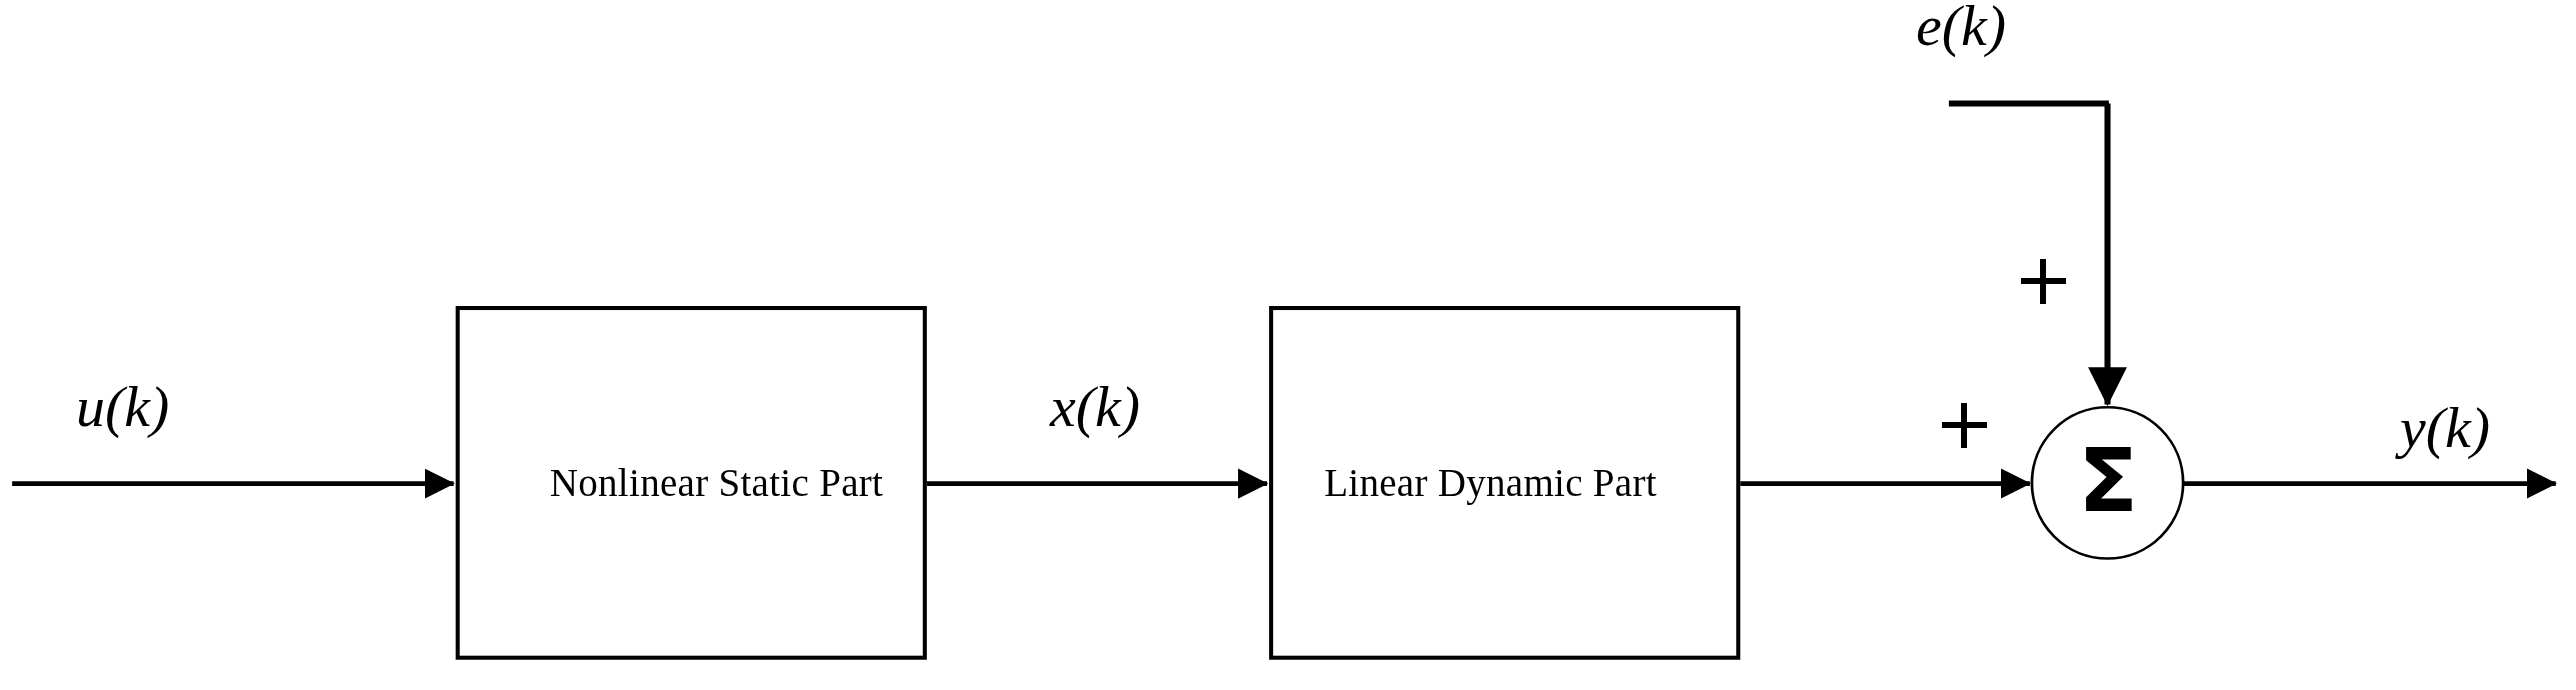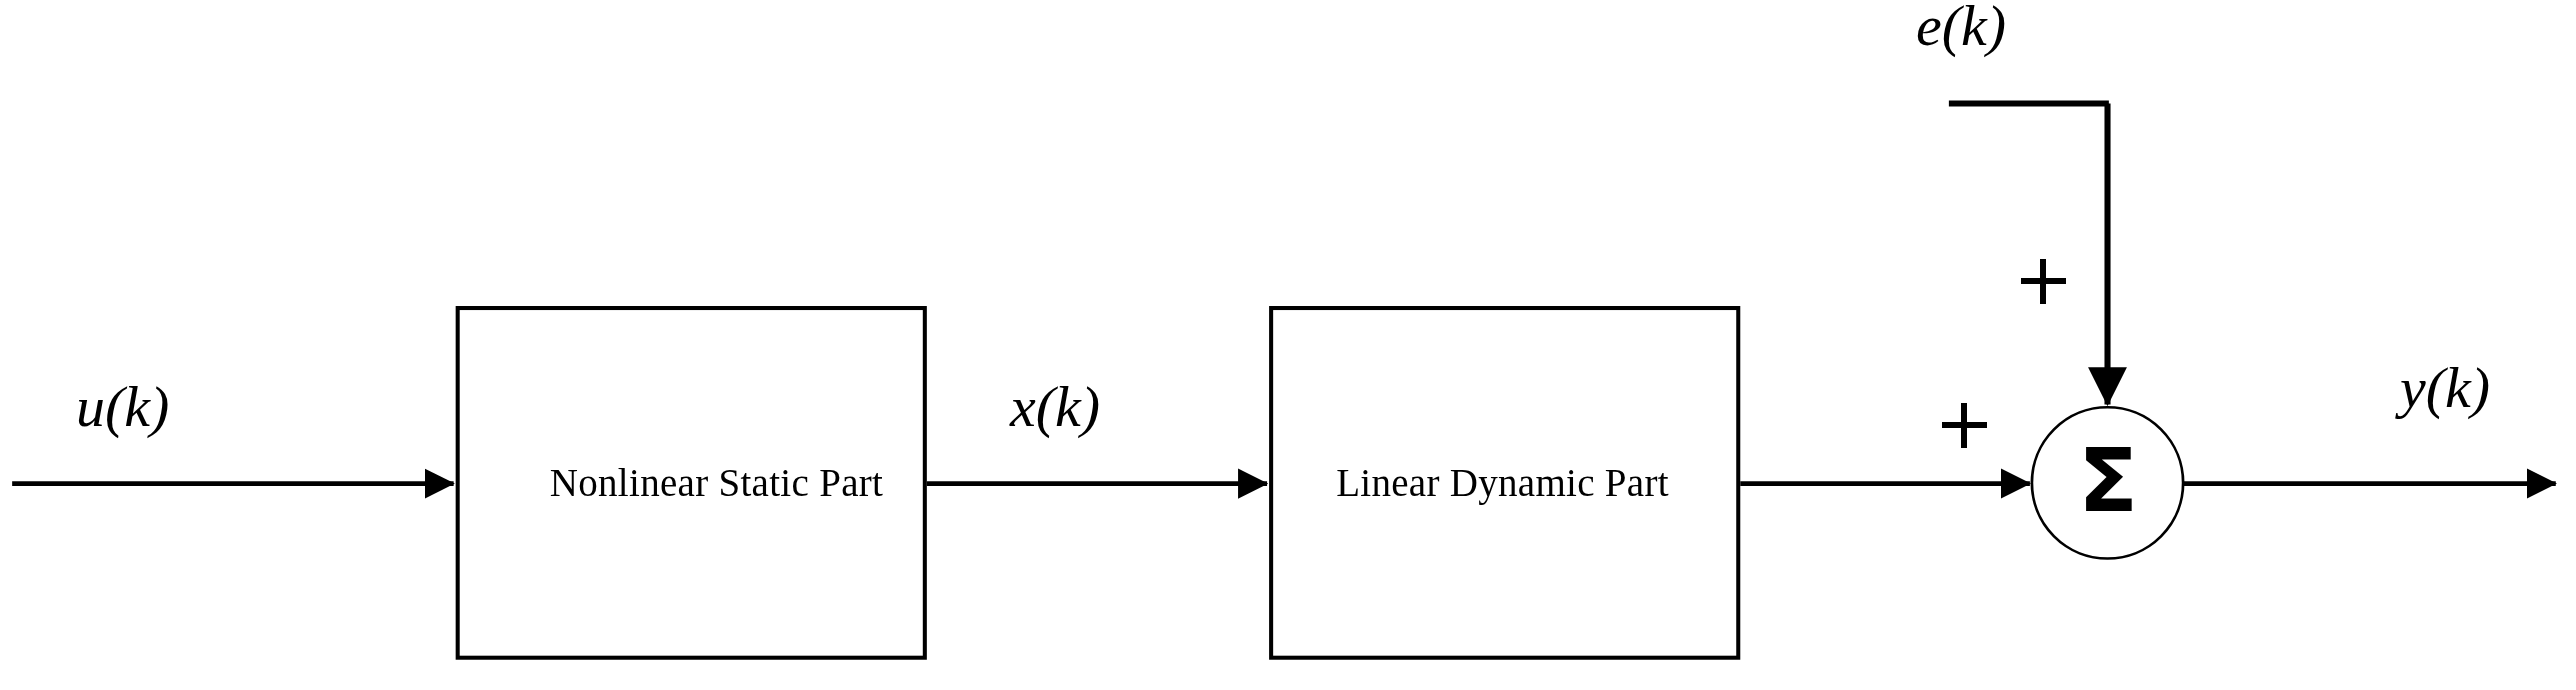--- a/index.html
+++ b/index.html
@@ -98,31 +98,31 @@
     <path d="M 2887 153 L 3124 153" fill="none" stroke="#000000" stroke-width="9"></path>
     <path d="M 3122 153 L 3122 599" fill="none" stroke="#000000" stroke-width="9" marker-end="url(#arrowSolid)"></path>
 
     <circle cx="3122" cy="715" r="112" fill="#ffffff" stroke="#000000" stroke-width="4"></circle>
 
     <line x1="3234" y1="716" x2="3786" y2="716" stroke="#000000" stroke-width="7" marker-end="url(#arrowSolid)"></line>
   </svg>
 
   <div class="blk-label" style="left:456px; top:460px; width:521px;">Nonlinear Static Part</div>
 
-  <div class="blk-label" style="left:1269px; top:460px; width:443px;margin-left:12px;">Linear Dynamic Part</div>
+  <div class="blk-label" style="left:1269px; top:460px; width:443px;">Linear Dynamic Part</div>
 
   <div class="sum-glyph" style="left:2108px; top:483px; transform:translate(-50%,-52%);">Σ</div>
 
   <div class="sig-label" style="left:76px; top:373px;text-align:center;">u(k)</div>
 
-  <div class="sig-label" style="left:1010px; top:373px;">x(k)</div>
+  <div class="sig-label" style="left:1050px; top:373px;">x(k)</div>
 
   <div class="sig-label" style="left:1916px; top:-8px;">e(k)</div>
 
-  <div class="sig-label" style="left:2400px; top:354px;">y(k)</div>
+  <div class="sig-label" style="left:2400px; top:394px;">y(k)</div>
 
   <div class="plus-glyph" style="left:1964px; top:425px;">
     <i class="h"></i>
     <i class="v"></i>
   </div>
 
   <div class="plus-glyph" style="left:2043px; top:281px;">
     <i class="h"></i>
     <i class="v"></i>
   </div>

